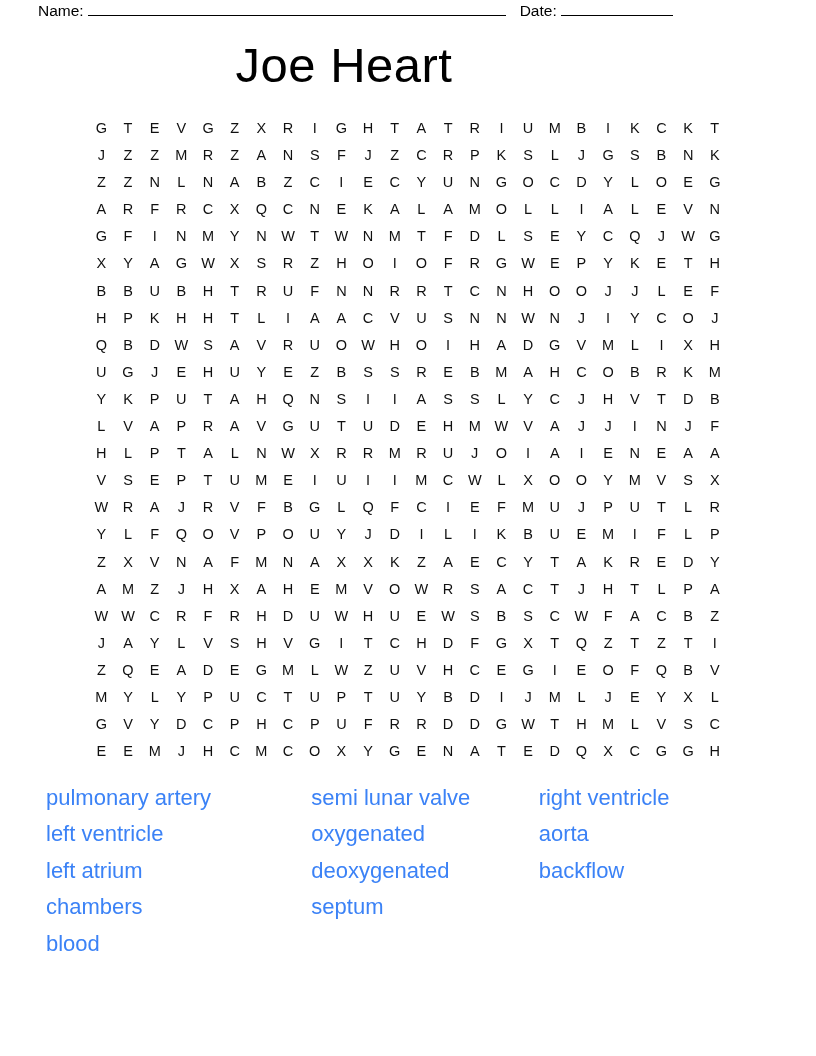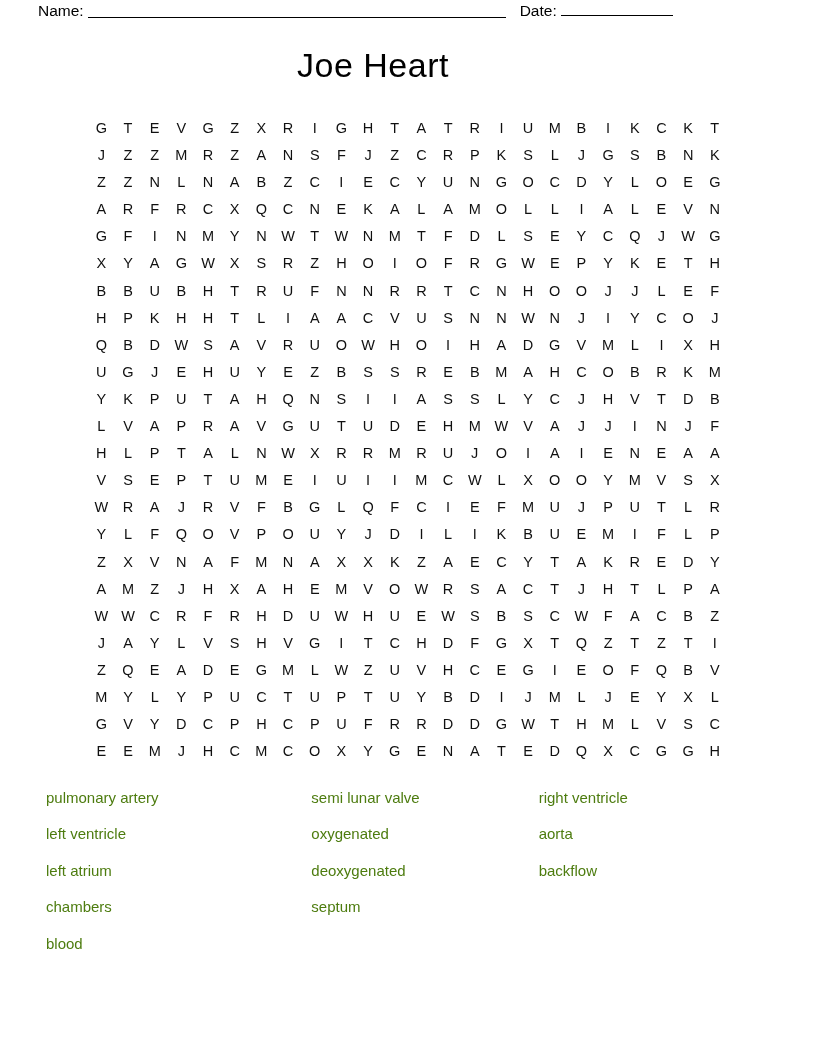--- a/index.html
+++ b/index.html
@@ -24,21 +24,21 @@
     width: 816px;
     height: 26px;
     display: flex;
     align-items: flex-start;
     padding-top: 2px;
     box-sizing: border-box;
   }
   .name-block {
     margin-left: 38px;
     display: flex;
-    align-items: center;
+    align-items: flex-start;
     white-space: nowrap;
   }
   .date-block {
     margin-left: 14px;
     display: flex;
     align-items: baseline;
     white-space: nowrap;
   }
   .field-label {
     font-size: 15.5px;
@@ -54,25 +54,24 @@
   .rule-name { width: 418px; }
   .rule-date { width: 112px; }
 
   
   .title {
     position: absolute;
     top: 36px;
     left: 0;
     width: 688px;
     text-align: center;
-    font-size: 34px;
+    font-size: 49px;
     line-height: 58px;
     font-weight: 400;
     letter-spacing: 0.5px;
-    margin-left: 29px;
   }
 
   
   .grid {
     position: absolute;
     top: 115px;
     left: 88px;
     width: 640px;
     display: flex;
     flex-direction: column;
@@ -102,24 +101,24 @@
     align-items: flex-start;
   }
   .word-col {
     display: flex;
     flex-direction: column;
   }
   .word-col-1 { width: 240px; }
   .word-col-2 { width: 240px; margin-left: 38px; }
   .word-col-3 { width: 240px; }
   .word {
-    font-size: 15px;
+    font-size: 22px;
     line-height: 36.4px;
     white-space: nowrap;
-    color: #4d7c0f;
+    color: #3b82f6;
   }
 </style>
 </head>
 <body>
 
 <div class="header">
   <div class="name-block">
     <span class="field-label">Name:</span>
     <span class="rule rule-name"></span>
   </div>

